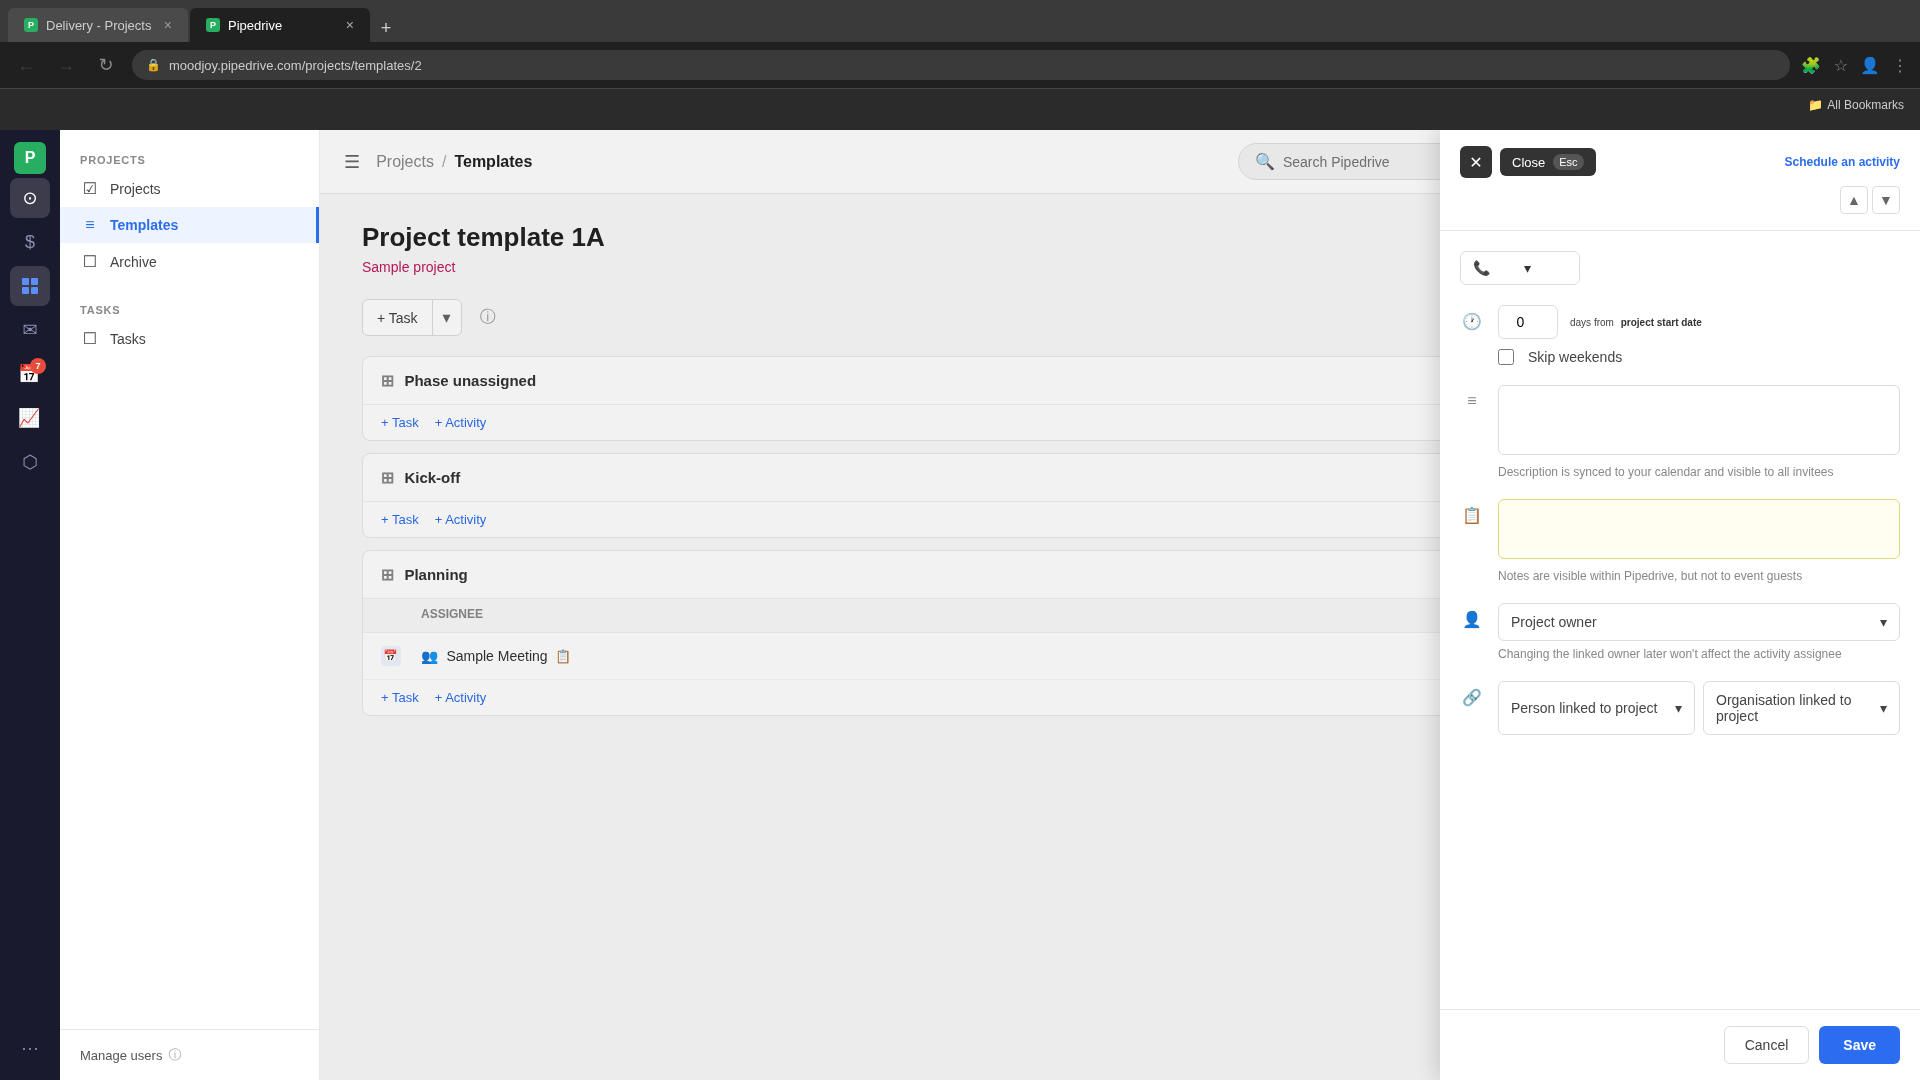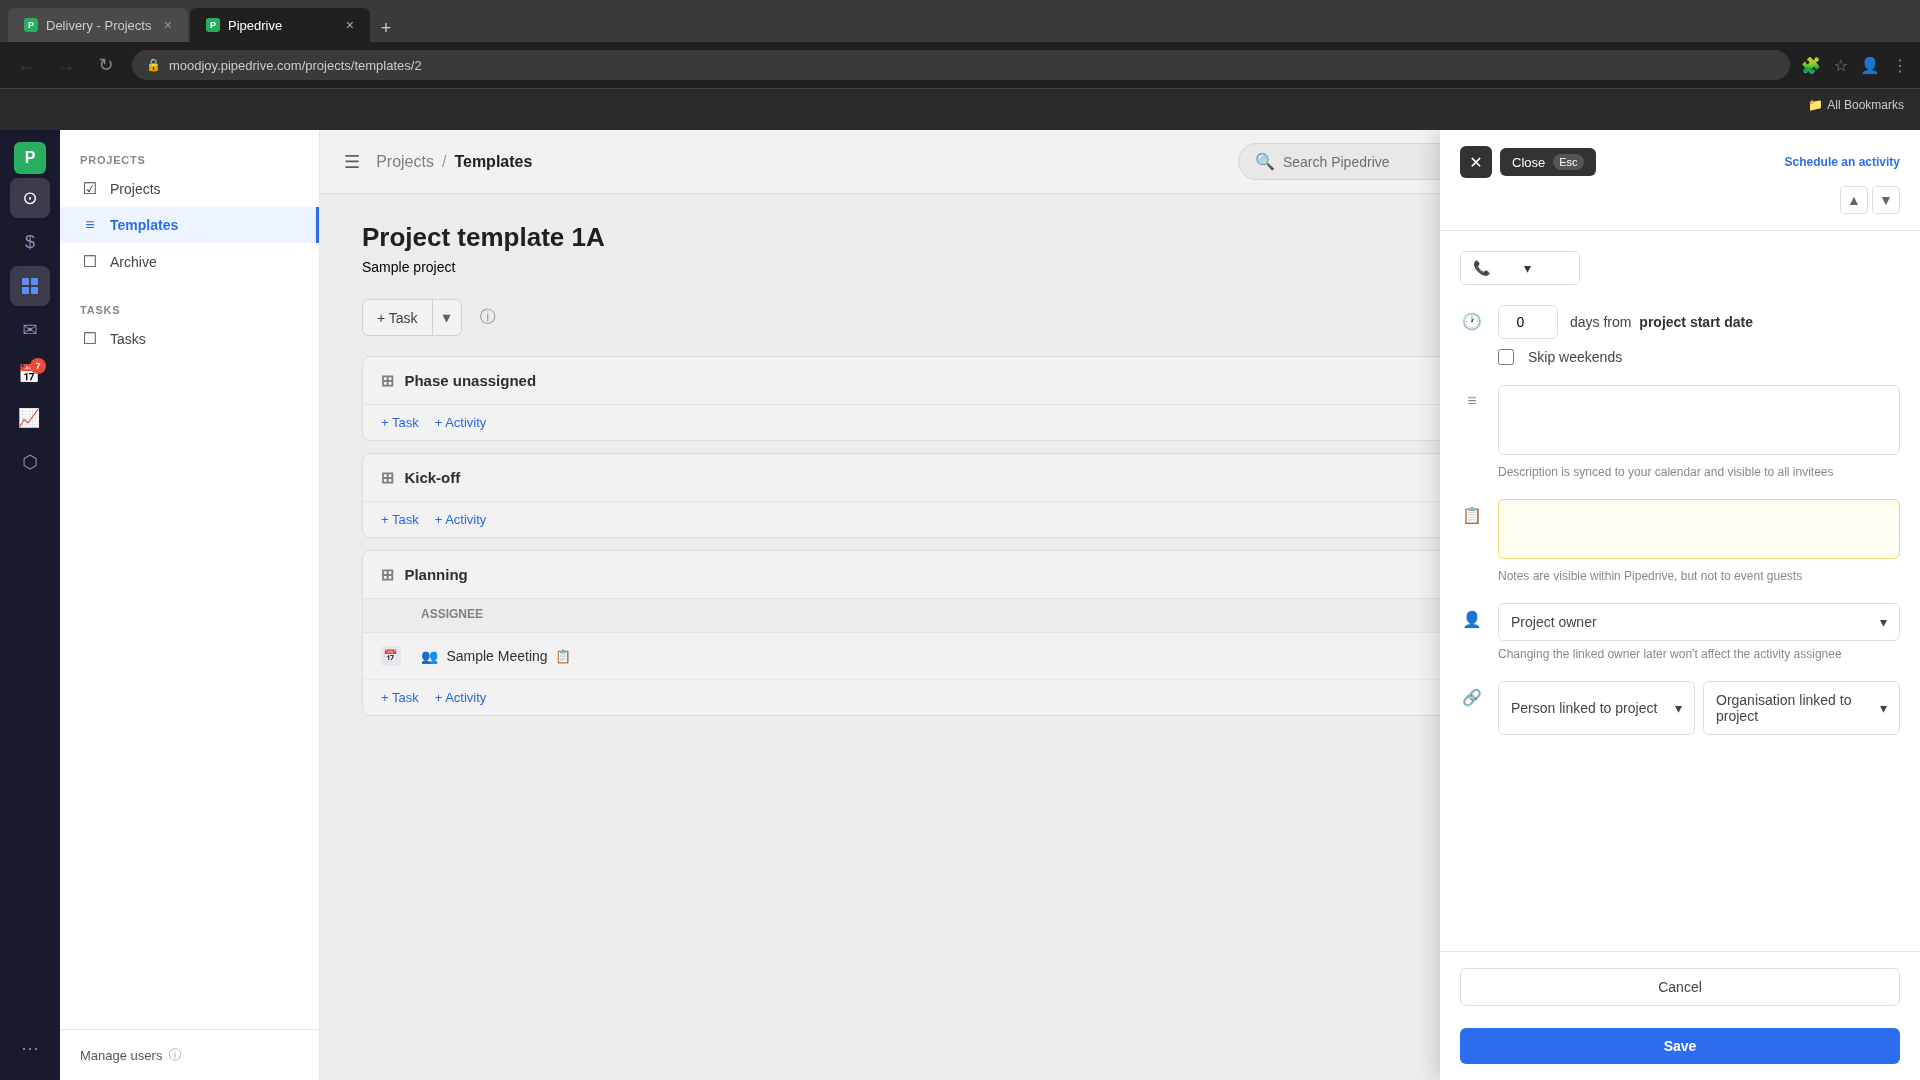--- a/index.html
+++ b/index.html
@@ -53,21 +53,21 @@
     .search-box input { border: none; background: transparent; outline: none; font-size: 14px; color: #555; width: 200px; }
     .header-actions { display: flex; align-items: center; gap: 16px; }
     .header-btn { width: 36px; height: 36px; display: flex; align-items: center; justify-content: center; border-radius: 50%; cursor: pointer; color: #666; font-size: 18px; }
     .notification-badge { position: relative; }
     .notif-dot { position: absolute; top: 4px; right: 4px; background: #e74c3c; width: 8px; height: 8px; border-radius: 50%; }
     .avatar { width: 34px; height: 34px; border-radius: 50%; background: linear-gradient(135deg, #667eea, #764ba2); display: flex; align-items: center; justify-content: center; color: white; font-size: 14px; font-weight: bold; cursor: pointer; }
 
     
     .page-body { padding: 28px 42px; flex: 1; overflow: auto; }
     .page-title { font-size: 26px; font-weight: 700; color: #222; margin-bottom: 6px; }
-    .page-subtitle { font-size: 14px; color: #000000; margin-bottom: 24px; }
+    .page-subtitle { font-size: 14px; color: #be185d; margin-bottom: 24px; }
 
     
     .toolbar { display: flex; align-items: center; gap: 12px; margin-bottom: 20px; }
     .task-btn { display: flex; align-items: center; background: #fff; border: 1px solid #ddd; border-radius: 6px; overflow: hidden; }
     .task-btn-main { padding: 8px 14px; display: flex; align-items: center; gap: 6px; font-size: 14px; color: #444; cursor: pointer; }
     .task-btn-arrow { padding: 8px 10px; border-left: 1px solid #ddd; cursor: pointer; color: #666; }
     .info-btn { color: #999; font-size: 16px; cursor: pointer; width: 28px; height: 28px; display: flex; align-items: center; justify-content: center; }
     .phases-btn { margin-left: auto; display: flex; align-items: center; gap: 6px; background: #fff; border: 1px solid #ddd; border-radius: 6px; padding: 8px 14px; font-size: 14px; color: #444; cursor: pointer; }
 
     
@@ -99,32 +99,32 @@
     .panel-nav-btn { width: 28px; height: 28px; border: 1px solid #ddd; border-radius: 4px; display: flex; align-items: center; justify-content: center; color: #666; cursor: pointer; font-size: 14px; }
     .panel-body { flex: 1; overflow-y: auto; padding: 20px; }
     .form-row { display: flex; align-items: flex-start; gap: 14px; margin-bottom: 20px; }
     .form-row-icon { width: 24px; height: 24px; display: flex; align-items: center; justify-content: center; color: #888; font-size: 16px; margin-top: 4px; flex-shrink: 0; }
     .form-row-content { flex: 1; }
     .activity-type-select { display: flex; align-items: center; gap: 8px; border: 1px solid #ddd; border-radius: 6px; padding: 8px 12px; cursor: pointer; width: 120px; }
     .activity-type-select span { font-size: 14px; color: #333; flex: 1; }
     .activity-name-input { flex: 1; border: none; border-bottom: 2px solid #2c6def; padding: 8px 4px; font-size: 14px; color: #333; outline: none; }
     .days-row { display: flex; align-items: center; gap: 12px; }
     .days-input { width: 60px; border: 1px solid #ddd; border-radius: 6px; padding: 8px 12px; font-size: 14px; text-align: center; }
-    .days-label { font-size: 14px; color: #444; }
+    .days-label { font-size: 10px; color: #444; }
     .days-highlight { font-weight: 600; color: #333; }
     .checkbox-row { display: flex; align-items: flex-start; gap: 14px; }
     .checkbox-input { width: 16px; height: 16px; cursor: pointer; }
     .checkbox-label { font-size: 14px; color: #444; }
     .desc-textarea { width: 100%; border: 1px solid #ddd; border-radius: 6px; padding: 10px; font-size: 13px; color: #555; resize: none; height: 70px; outline: none; }
     .desc-hint { font-size: 12px; color: #888; margin-top: 6px; }
     .notes-textarea { width: 100%; border: 1px solid #e8d87a; border-radius: 6px; padding: 10px; font-size: 13px; color: #555; resize: none; height: 60px; outline: none; background: #fffef0; }
     .notes-hint { font-size: 12px; color: #888; margin-top: 6px; }
     .select-dropdown { width: 100%; border: 1px solid #ddd; border-radius: 6px; padding: 10px 12px; font-size: 14px; color: #444; display: flex; align-items: center; justify-content: space-between; cursor: pointer; }
     .select-hint { font-size: 12px; color: #888; margin-top: 6px; }
-    .panel-footer { padding: 16px 20px; border-top: 1px solid #e8e8e8; display: flex; justify-content: flex-end; gap: 22px; flex-direction: column; }
+    .panel-footer { padding: 16px 20px; border-top: 1px solid #e8e8e8; display: flex; justify-content: flex-end; gap: 10px; }
     .cancel-btn { padding: 10px 20px; border: 1px solid #ddd; border-radius: 6px; background: #fff; color: #444; font-size: 14px; cursor: pointer; }
     .save-btn { padding: 10px 24px; border: none; border-radius: 6px; background: #2c6def; color: white; font-size: 14px; cursor: pointer; font-weight: 600; }
 
     .pipedrive-logo { width: 32px; height: 32px; background: #27ae60; border-radius: 6px; display: flex; align-items: center; justify-content: center; color: white; font-weight: bold; font-size: 16px; }
   </style>
 </head>
 <body>
 
 <div class="browser-chrome">
   <div class="tab-bar">

